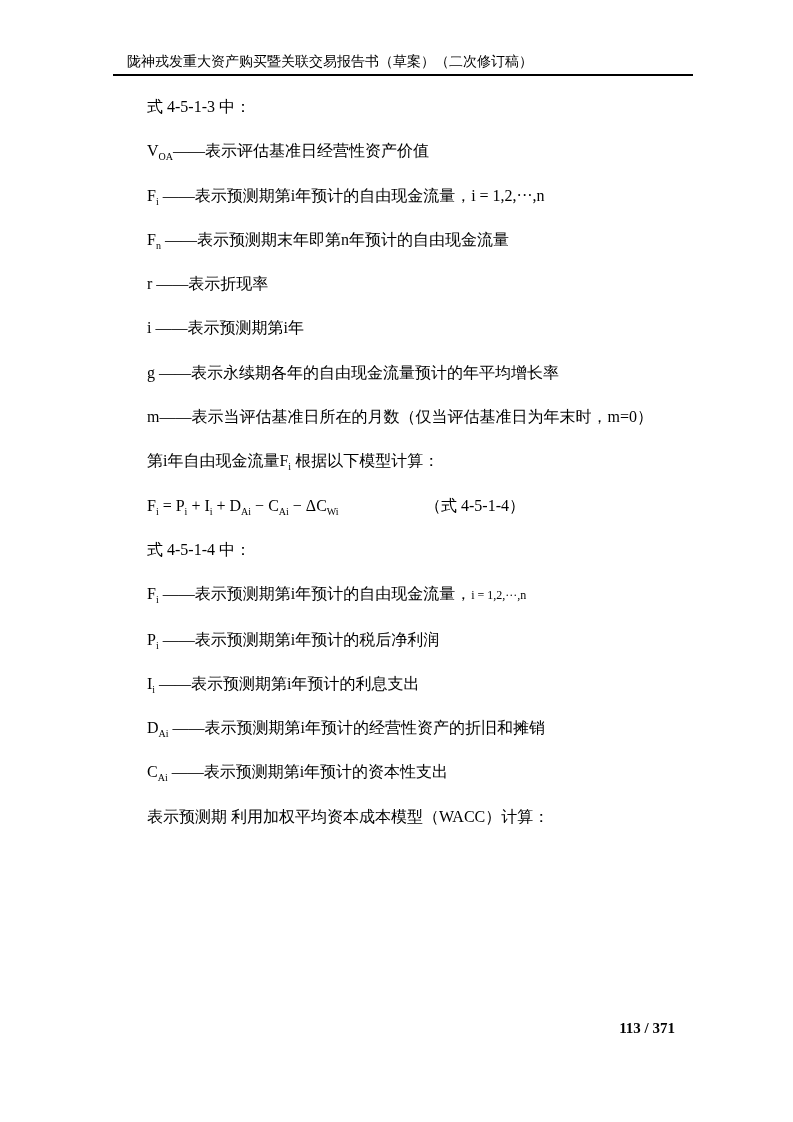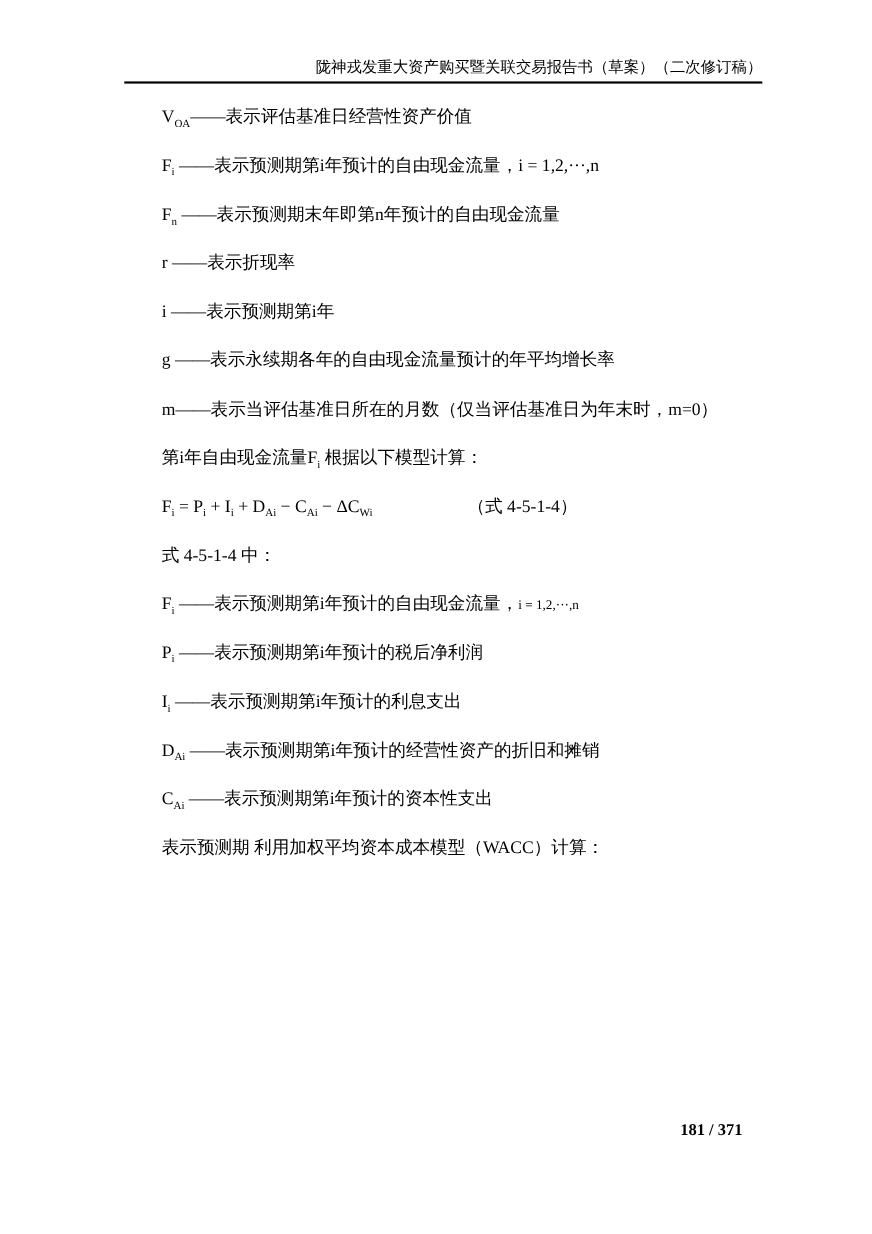--- a/index.html
+++ b/index.html
@@ -13,24 +13,24 @@
     height: 1122px;
     background: #ffffff;
     color: #000000;
     font-family: "Liberation Serif", "DejaVu Serif", serif;
     overflow: hidden;
   }
   
   .header {
     position: absolute;
     top: 52px;
-    left: 113px;
+    left: 127px;
     width: 580px;
     display: flex;
-    justify-content: flex-end;
+    justify-content: flex-start;
     align-items: flex-end;
     font-size: 14px;
     line-height: 20px;
     white-space: nowrap;
   }
   .header-rule {
     position: absolute;
     top: 74px;
     left: 113px;
     width: 580px;
@@ -78,33 +78,34 @@
 <div class="page">
 
   <div class="header">
     <span>陇神戎发</span>
     <span>重大资产购买暨关联交易报告书（草案）（二次修订稿）</span>
   </div>
 
   <div class="header-rule"></div>
 
   <div class="body-content">
+      <p><span>式 4-5-1-3 中：</span></p>
       <p><span>V</span><sub>OA</sub><span>——表示评估基准日经营性资产价值</span></p>
       <p><span>F</span><sub>i</sub><span> ——表示预测期第i年预计的自由现金流量，i = 1,2,···,n</span></p>
       <p><span>F</span><sub>n</sub><span> ——表示预测期末年即第n年预计的自由现金流量</span></p>
       <p><span>r ——表示折现率</span></p>
       <p><span>i ——表示预测期第i年</span></p>
       <p><span>g ——表示永续期各年的自由现金流量预计的年平均增长率</span></p>
       <p><span>m——表示当评估基准日所在的月数（仅当评估基准日为年末时，m=0）</span></p>
       <p><span>第i年自由现金流量F</span><sub>i</sub><span> 根据以下模型计算：</span></p>
       <p><span>F</span><sub>i</sub><span> = P</span><sub>i</sub><span> + I</span><sub>i</sub><span> + D</span><sub>Ai</sub><span> − C</span><sub>Ai</sub><span> − ΔC</span><sub>Wi</sub><span class="tag">（式 4-5-1-4）</span></p>
       <p><span>式 4-5-1-4 中：</span></p>
       <p><span>F</span><sub>i</sub><span> ——表示预测期第i年预计的自由现金流量，</span><span class="small">i = 1,2,···,n</span></p>
       <p><span>P</span><sub>i</sub><span> ——表示预测期第i年预计的税后净利润</span></p>
       <p><span>I</span><sub>i</sub><span> ——表示预测期第i年预计的利息支出</span></p>
       <p><span>D</span><sub>Ai</sub><span> ——表示预测期第i年预计的经营性资产的折旧和摊销</span></p>
       <p><span>C</span><sub>Ai</sub><span> ——表示预测期第i年预计的资本性支出</span></p>
       <p><span>表示预测期 利用加权平均资本成本模型（WACC）计算：</span></p>
     </div>
 
-  <div class="footer">181 / 371</div>
+  <div class="footer">113 / 371</div>
 
 </div>
 
 </body></html>

